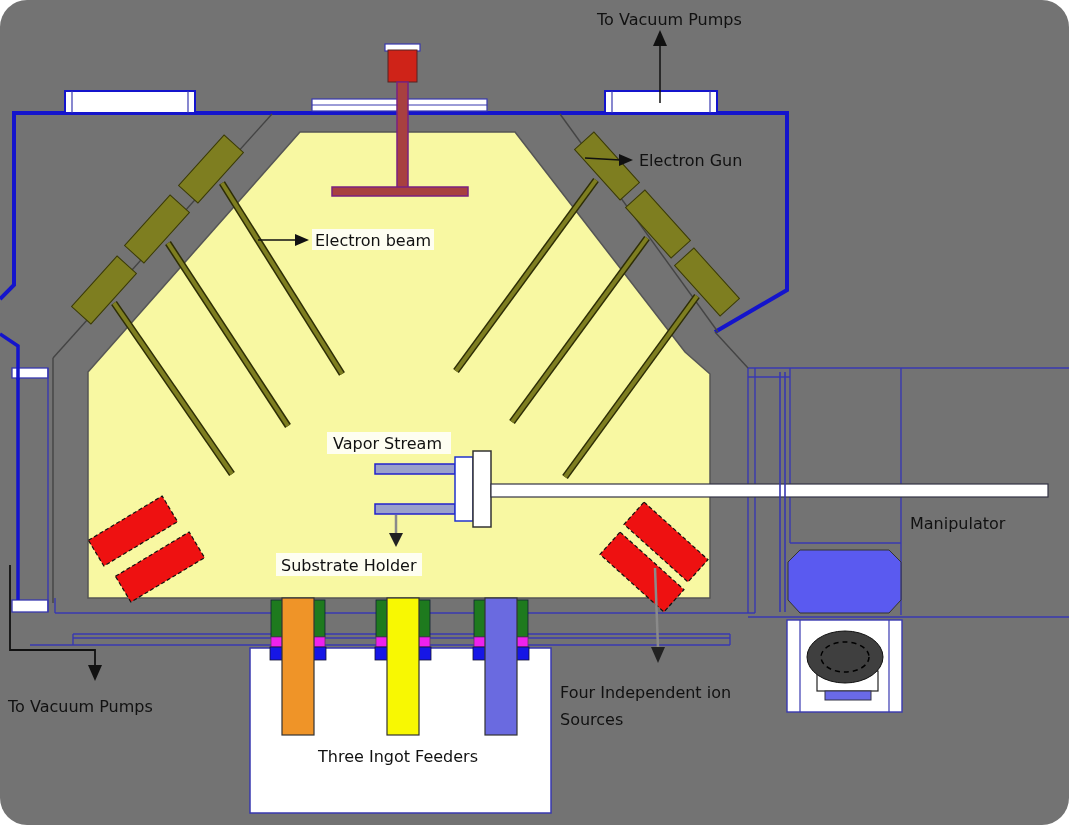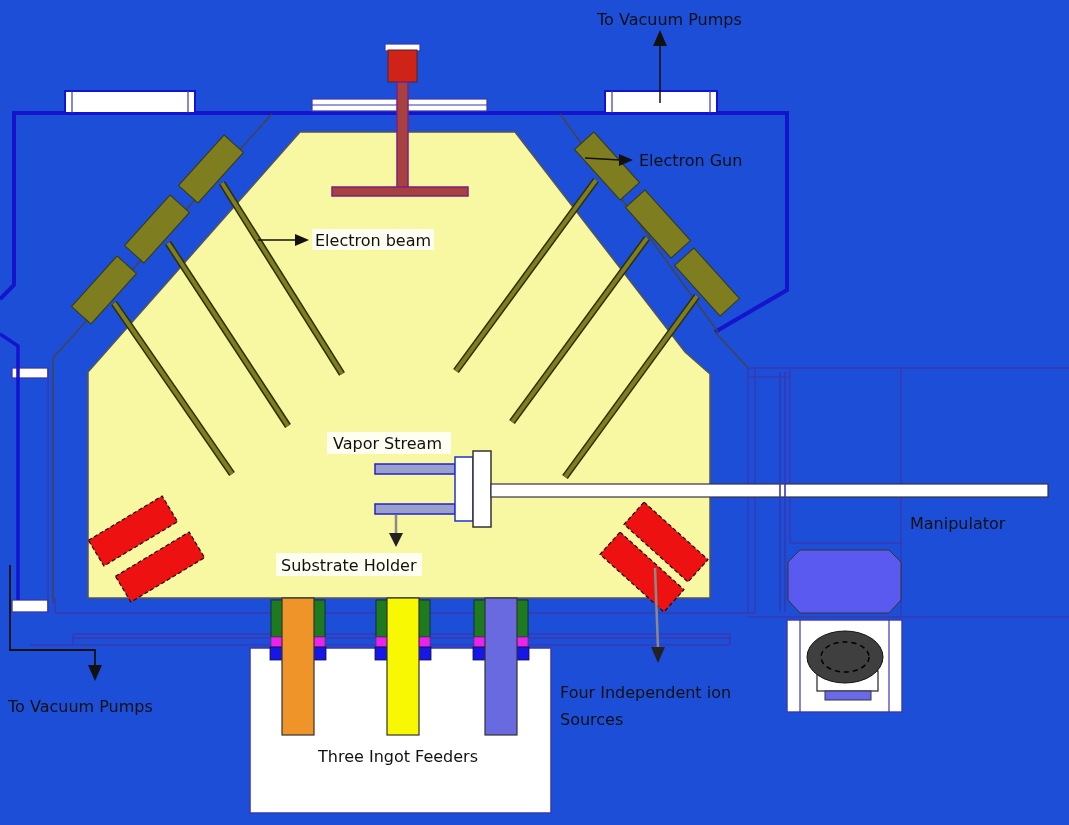--- a/index.html
+++ b/index.html
@@ -1,16 +1,16 @@
 <!DOCTYPE html>
 <html><head>
 <meta charset="utf-8">
 <style>
   html,body{margin:0;padding:0;background:#fff;}
-  .stage{width:1069px;height:825px;position:relative;background:#1d4ed8;overflow:hidden;}
+  .stage{width:1069px;height:825px;position:relative;background:#737373;overflow:hidden;border-radius:27px;}
   svg{display:block;}
   .lbl{font-family:"DejaVu Sans", sans-serif;font-size:16px;fill:#111;}
 </style>
 </head>
 <body>
 
 <div class="stage">
 <svg width="1069" height="825" viewBox="0 0 1069 825">
 
   <g>

